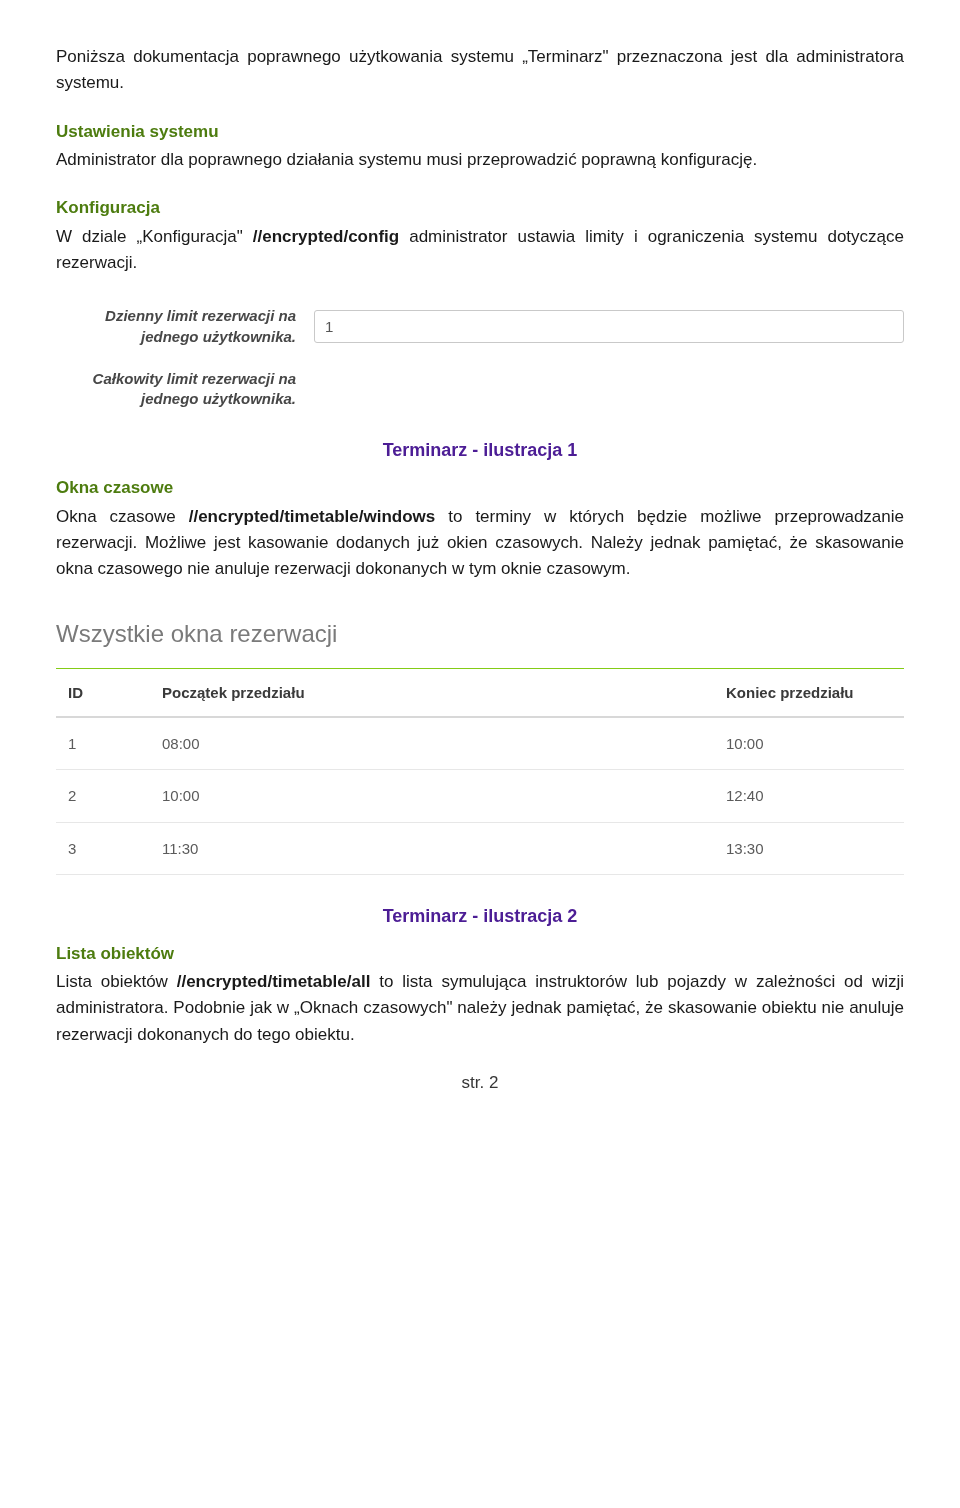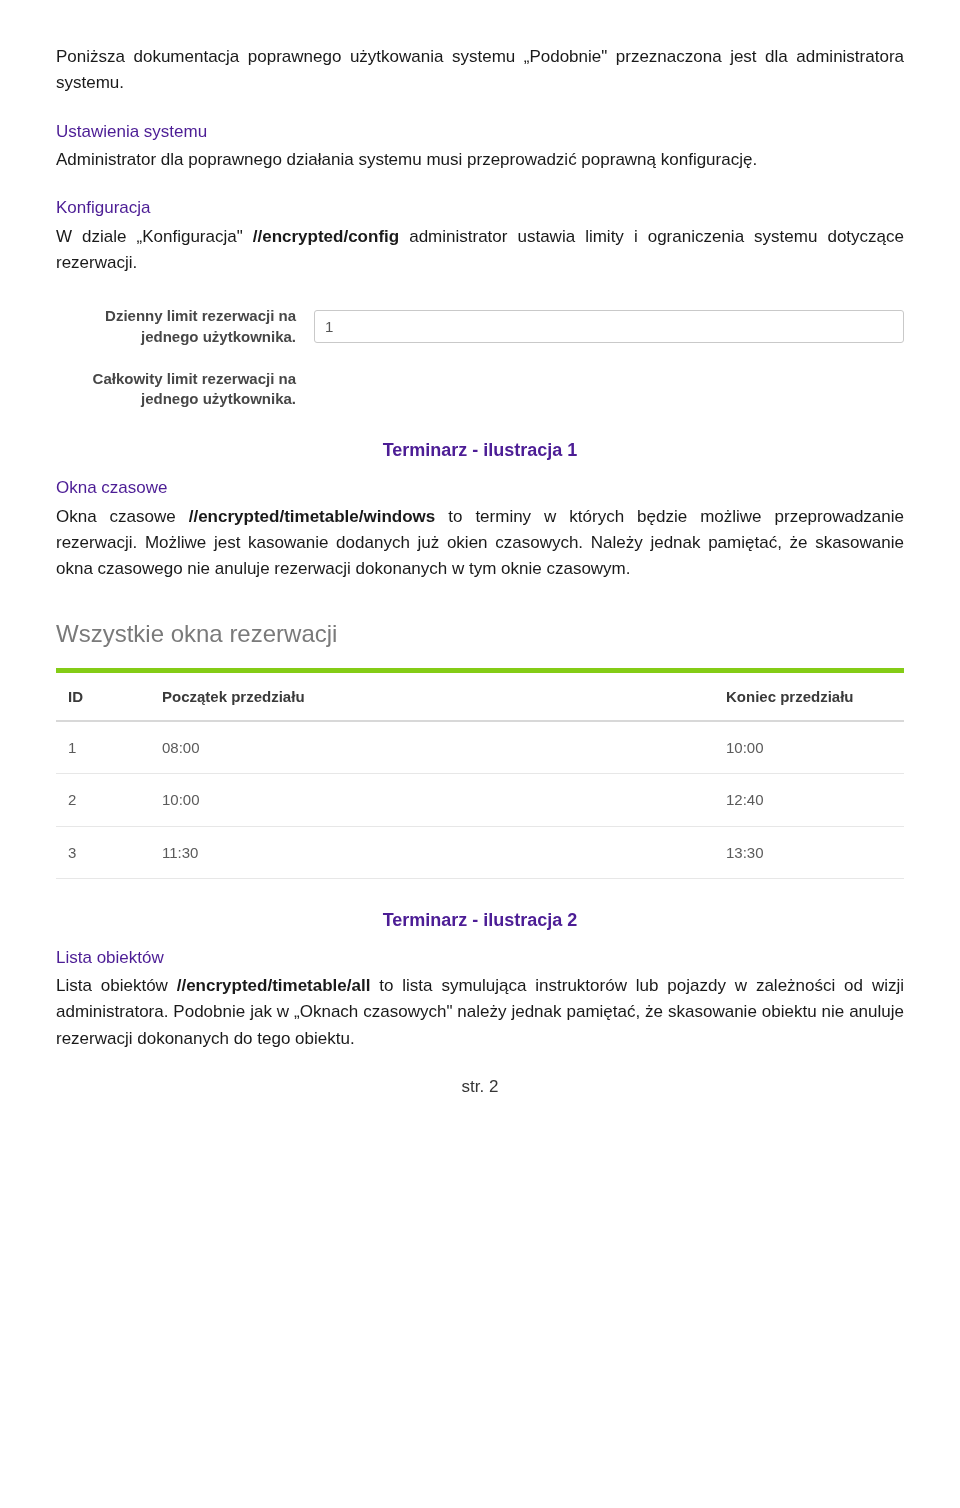--- a/index.html
+++ b/index.html
@@ -11,22 +11,22 @@
     margin: 0;
     padding: 44px 56px 30px 56px;
     width: 960px;
     box-sizing: border-box;
   }
   .para {
     text-align: justify;
     margin: 0 0 22px 0;
   }
   .hdr {
-    color: #4c1d95;
-    font-weight: 400;
+    color: #4d7c0f;
+    font-weight: 700;
     margin: 0 0 2px 0;
   }
   .accent-bold { font-weight: 700; }
 
   
   .ill1 {
     margin: 30px 0 28px 0;
   }
   .ill1-row {
     display: flex;
@@ -35,20 +35,21 @@
   }
   .ill1-row:last-child { margin-bottom: 11px; }
   .ill1-label {
     width: 240px;
     text-align: right;
     font-weight: 700;
     color: #474747;
     font-size: 15px;
     line-height: 1.35;
     padding-right: 18px;
+    font-style: italic;
   }
   .ill1-input {
     flex: 1;
     border: 1px solid #c9c9c9;
     border-radius: 3px;
     background: #fff;
     color: #555;
     padding: 7px 10px;
     font-size: 15px;
   }
@@ -71,21 +72,21 @@
   table.ill2 {
     width: 100%;
     border-collapse: collapse;
     font-size: 15px;
   }
   table.ill2 thead th {
     text-align: left;
     font-weight: 700;
     color: #3a3a3a;
     padding: 12px 12px;
-    border-top: 5px solid #84cc16;
+    border-top: 1px solid #84cc16;
     border-bottom: 2px solid #d8d8d8;
   }
   table.ill2 tbody td {
     padding: 14px 12px;
     border-bottom: 1px solid #e7e7e7;
     color: #5b5b5b;
   }
   table.ill2 thead th:first-child,
   table.ill2 tbody td:first-child {
     width: 70px;
@@ -98,21 +99,21 @@
   .footer {
     text-align: center;
     font-size: 17px;
     color: #363636;
     margin-top: 16px;
   }
 </style>
 </head>
 <body>
 
-<p class="para">Poniższa dokumentacja poprawnego użytkowania systemu „Podobnie" przeznaczona jest dla administratora systemu.</p>
+<p class="para">Poniższa dokumentacja poprawnego użytkowania systemu „Terminarz" przeznaczona jest dla administratora systemu.</p>
 
 <p class="hdr">Ustawienia systemu</p>
 <p class="para">Administrator dla poprawnego działania systemu musi przeprowadzić poprawną konfigurację.</p>
 
 <p class="hdr">Konfiguracja</p>
 <p class="para">
   <span>W dziale „Konfiguracja" </span><span class="accent-bold">//encrypted/config</span><span> administrator ustawia limity i ograniczenia systemu dotyczące rezerwacji.</span>
 </p>
 
 <div class="ill1">

